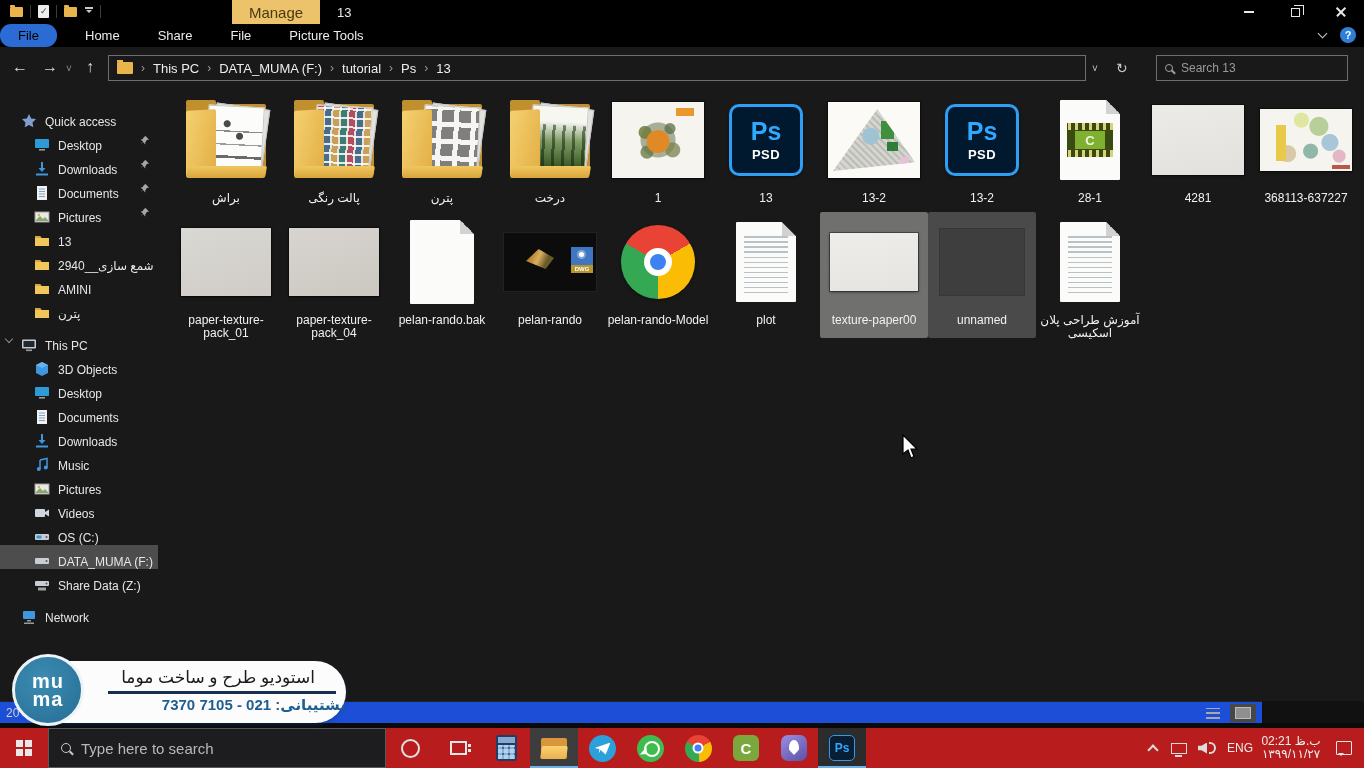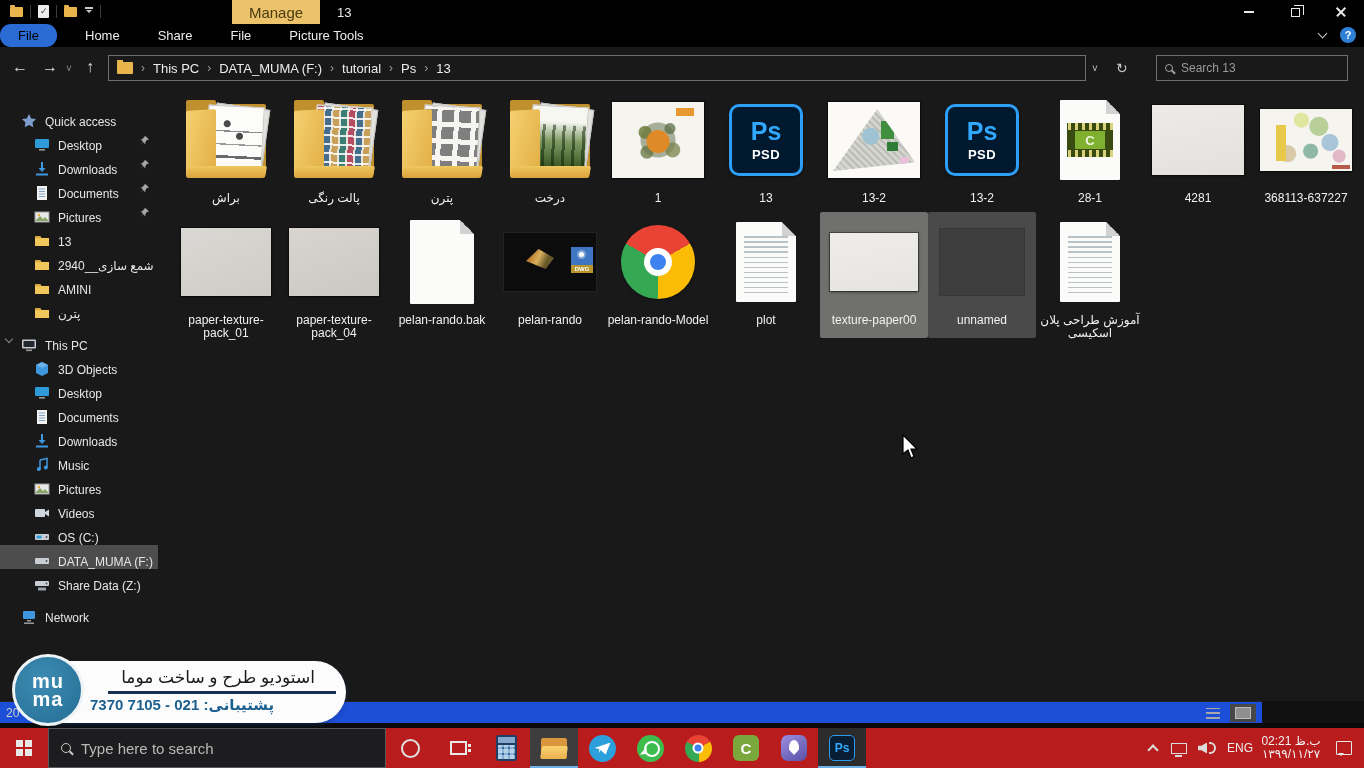--- a/index.html
+++ b/index.html
@@ -180,21 +180,21 @@
   .sb-right { position:absolute; right:6px; top:2px; display:flex; gap:4px; }
   .sb-btn { width:26px; height:18px; display:flex; align-items:center; justify-content:center; }
   .sb-btn.on { background:#474747; }
   .sb-list { width:14px; height:11px; background:repeating-linear-gradient(0deg,#a8a8a8 0 2px, transparent 2px 5px); }
   .sb-thumbic { width:16px; height:12px; border:1px solid #bdbdbd; background:#8f8f8f; }
 
   
   .muma-pill { position:absolute; left:38px; top:661px; width:308px; height:62px; background:#fcfcfc; border-radius:16px 31px 31px 16px; z-index:40; box-shadow:0 2px 4px rgba(20,60,120,.45); padding-left:52px; }
   .pill-title { color:#1a1a1a; font-weight:normal; font-size:17px; text-align:center; margin-top:6px; }
   .pill-divider { height:2.5px; background:#18304f; margin:3px 10px 2px 18px; }
-  .pill-support { color:#1d5f8f; font-weight:bold; font-size:15px; text-align:left; }
+  .pill-support { color:#1d5f8f; font-weight:bold; font-size:15px; text-align:right; }
   .muma-badge { position:absolute; left:12px; top:654px; width:72px; height:72px; border-radius:50%; background:radial-gradient(circle at 40% 35%, #3d8cb3, #256d94); border:3px solid #eef3f6; z-index:41; display:flex; flex-direction:column; align-items:center; justify-content:center; color:#fff; font-weight:bold; font-size:20px; line-height:18px; letter-spacing:1px; }
 
   
   .taskbar { position:absolute; left:0; top:728px; width:1364px; height:40px; background:#b91c1c; display:flex; align-items:center; }
   .tb-slot { width:48px; height:40px; display:flex; align-items:center; justify-content:center; position:relative; flex:none; }
   .tb-active { background:#3d3d3d; box-shadow:inset 0 -2px 0 #6cb2e8; }
   .tb-active2 { background:#2c2c2c; box-shadow:inset 0 -2px 0 #6cb2e8; }
   .winlogo { width:17px; height:17px; display:grid; grid-template-columns:7.5px 7.5px; grid-template-rows:7.5px 7.5px; gap:1.5px; }
   .winlogo i { background:#e8e8e8; }
   .tbsearch { width:338px; height:40px; background:#1d1d1f; border:1px solid #5a5a5a; display:flex; align-items:center; padding:0 12px; gap:10px; flex:none; }

